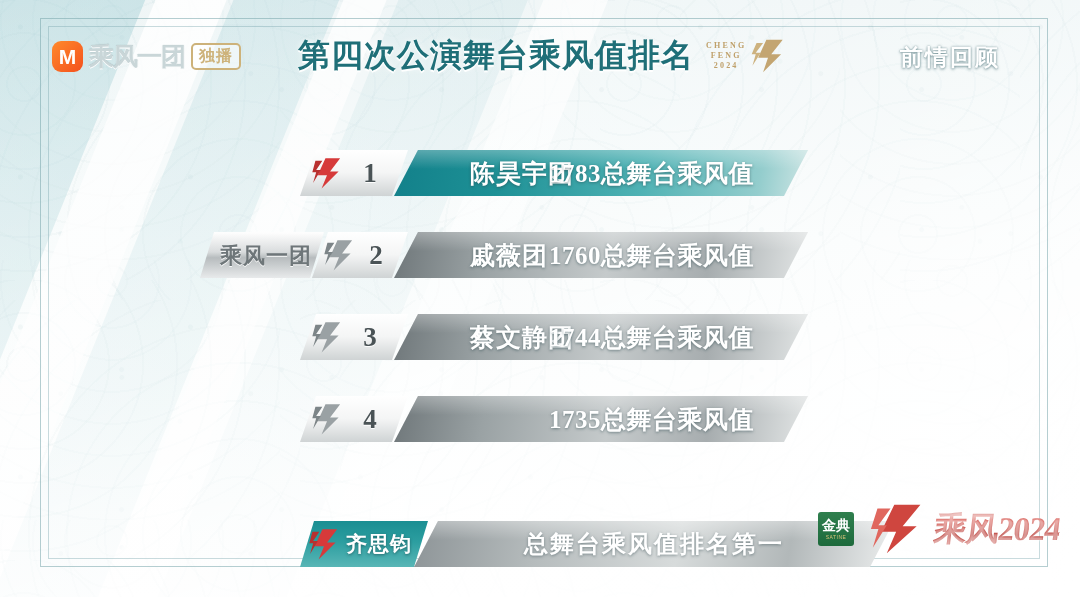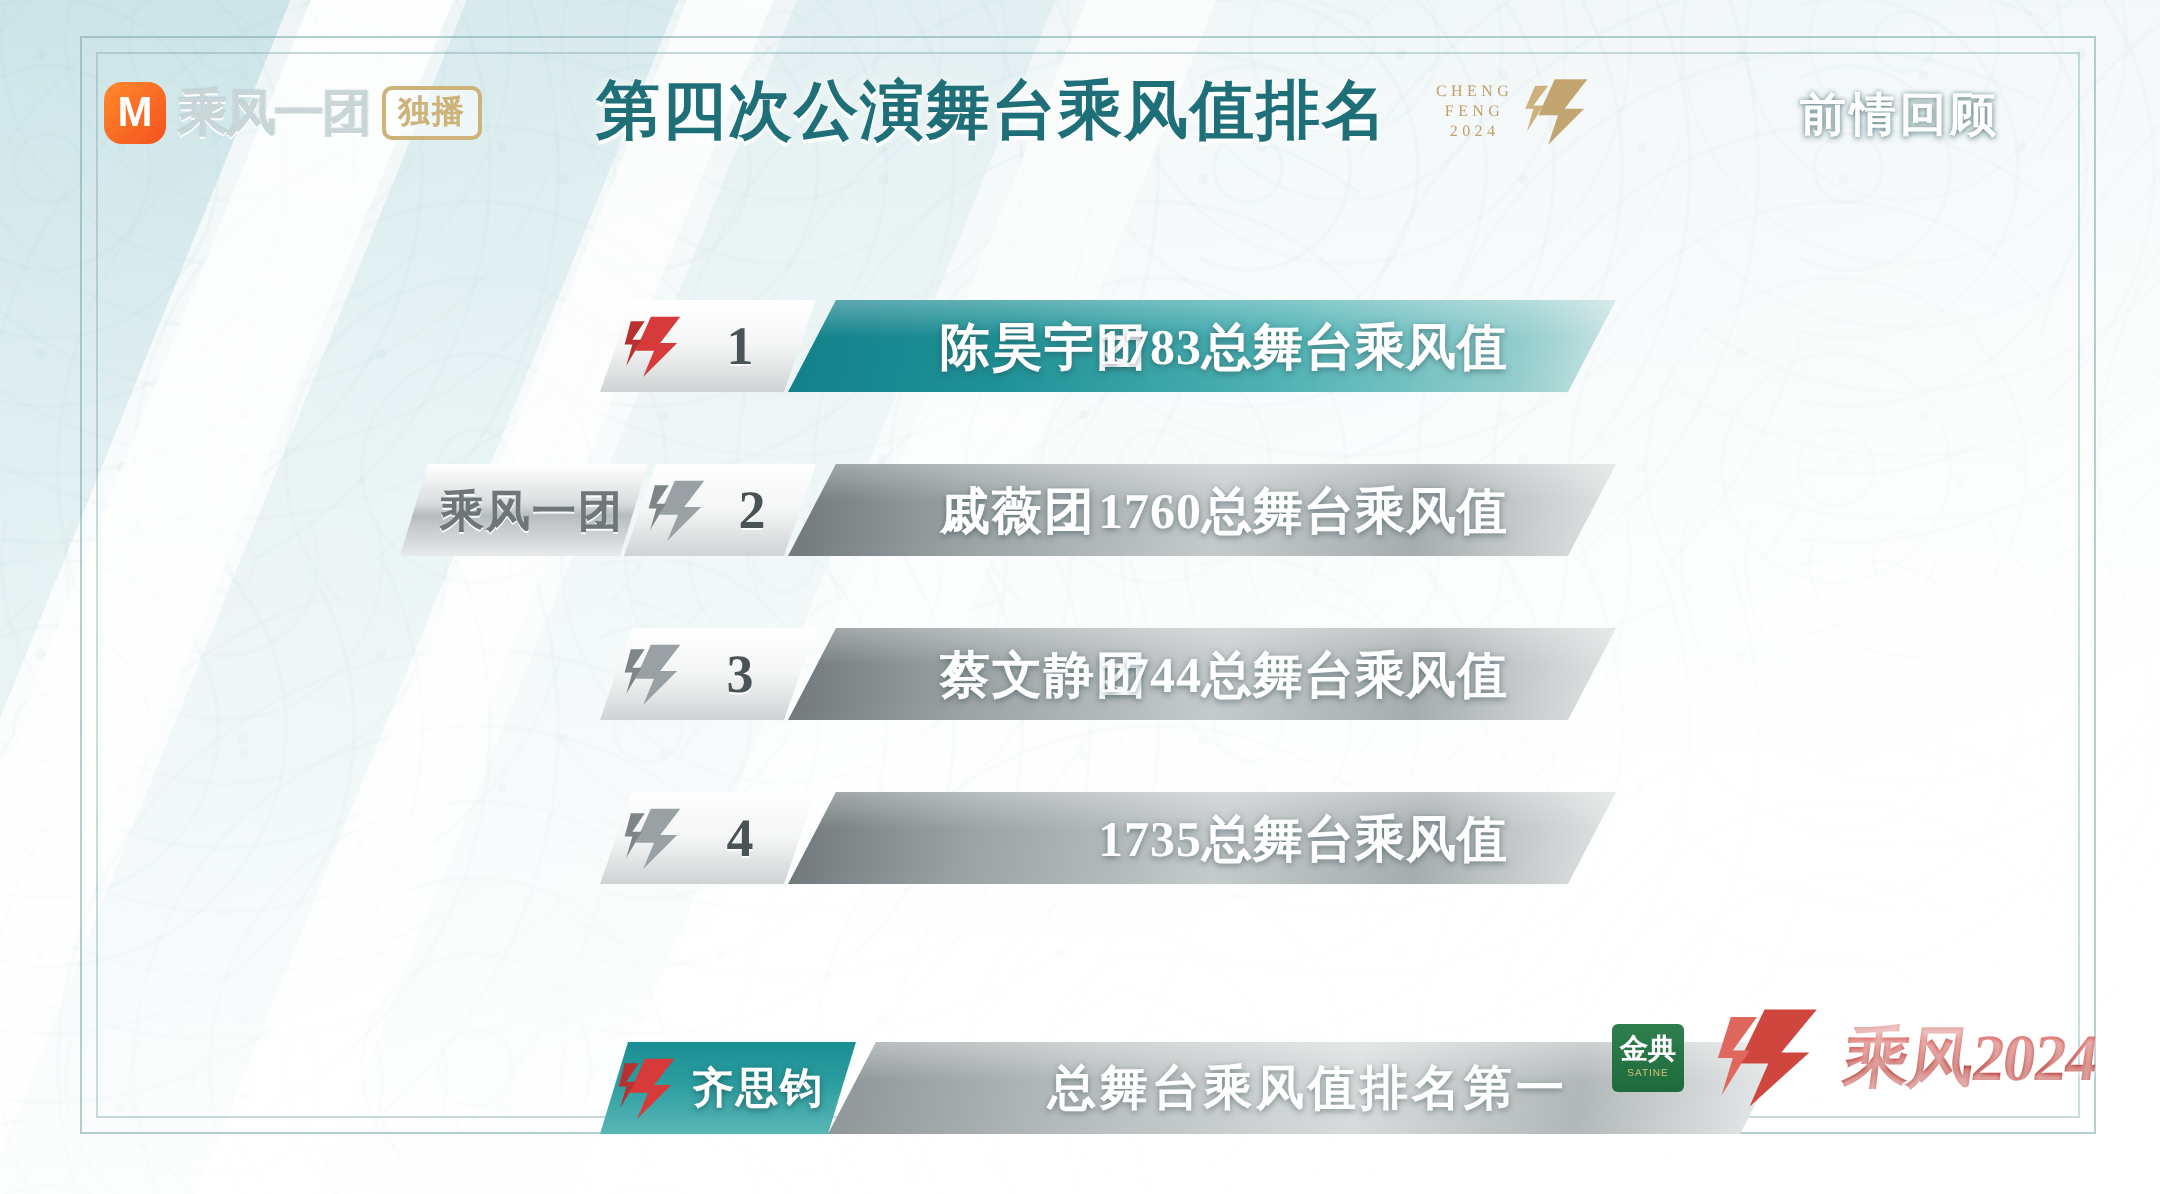--- a/index.html
+++ b/index.html
@@ -102,21 +102,21 @@
     font-size:32px; font-weight:bold; letter-spacing:1px;
     color:#1f6f78;
     text-shadow:0 2px 0 rgba(255,255,255,.95), 0 0 6px rgba(255,255,255,.8);
     font-family:"Liberation Serif", serif;
     white-space:nowrap;
   }
   .cf-mark { display:flex; align-items:center; gap:5px; margin-left:4px; }
   .cf-lines { display:flex; flex-direction:column; align-items:center; line-height:1.25; }
   .cf-lines span {
     font-family:"Liberation Serif", serif;
-    font-size:8px; letter-spacing:2.2px; color:#bfa06a; font-weight:normal;margin-left:12px;
+    font-size:8px; letter-spacing:2.2px; color:#bfa06a; font-weight:bold;
   }
   .cf-bolt { width:34px; height:36px; }
 
   .recap {
     position:absolute; right:80px; top:42px;
     font-size:23px; font-weight:bold; letter-spacing:2px;
     color:#ffffff;
     text-shadow:0 1px 3px rgba(90,125,132,.75), 0 0 2px rgba(90,125,132,.6);
     font-family:"Liberation Serif", serif;
   }
@@ -216,21 +216,21 @@
     background:linear-gradient(180deg,rgba(255,255,255,.35),rgba(255,255,255,0));
   }
   .bb-text {
     font-family:"Liberation Serif", serif;
     font-size:24px; font-weight:bold; color:#ffffff; letter-spacing:2px;
     text-shadow:0 1px 3px rgba(70,90,95,.6); z-index:2; white-space:nowrap;
   }
 
   
   .show-logo {
-    position:absolute; right:32px; bottom:40px;
+    position:absolute; right:20px; bottom:40px;
     display:flex; align-items:center; gap:18px;
   }
   .jd-badge {
     width:36px; height:34px; border-radius:3px;
     background:linear-gradient(180deg,#2f7f4e,#1e6a3c);
     display:flex; flex-direction:column; align-items:center; justify-content:center;
     line-height:1; flex:0 0 auto;
   }
   .jd-badge .jd-cn { color:#fff; font-size:14px; font-weight:bold; font-family:"Liberation Serif", serif; }
   .jd-badge .jd-en { color:#d9c47a; font-size:5px; letter-spacing:.5px; margin-top:2px; }

